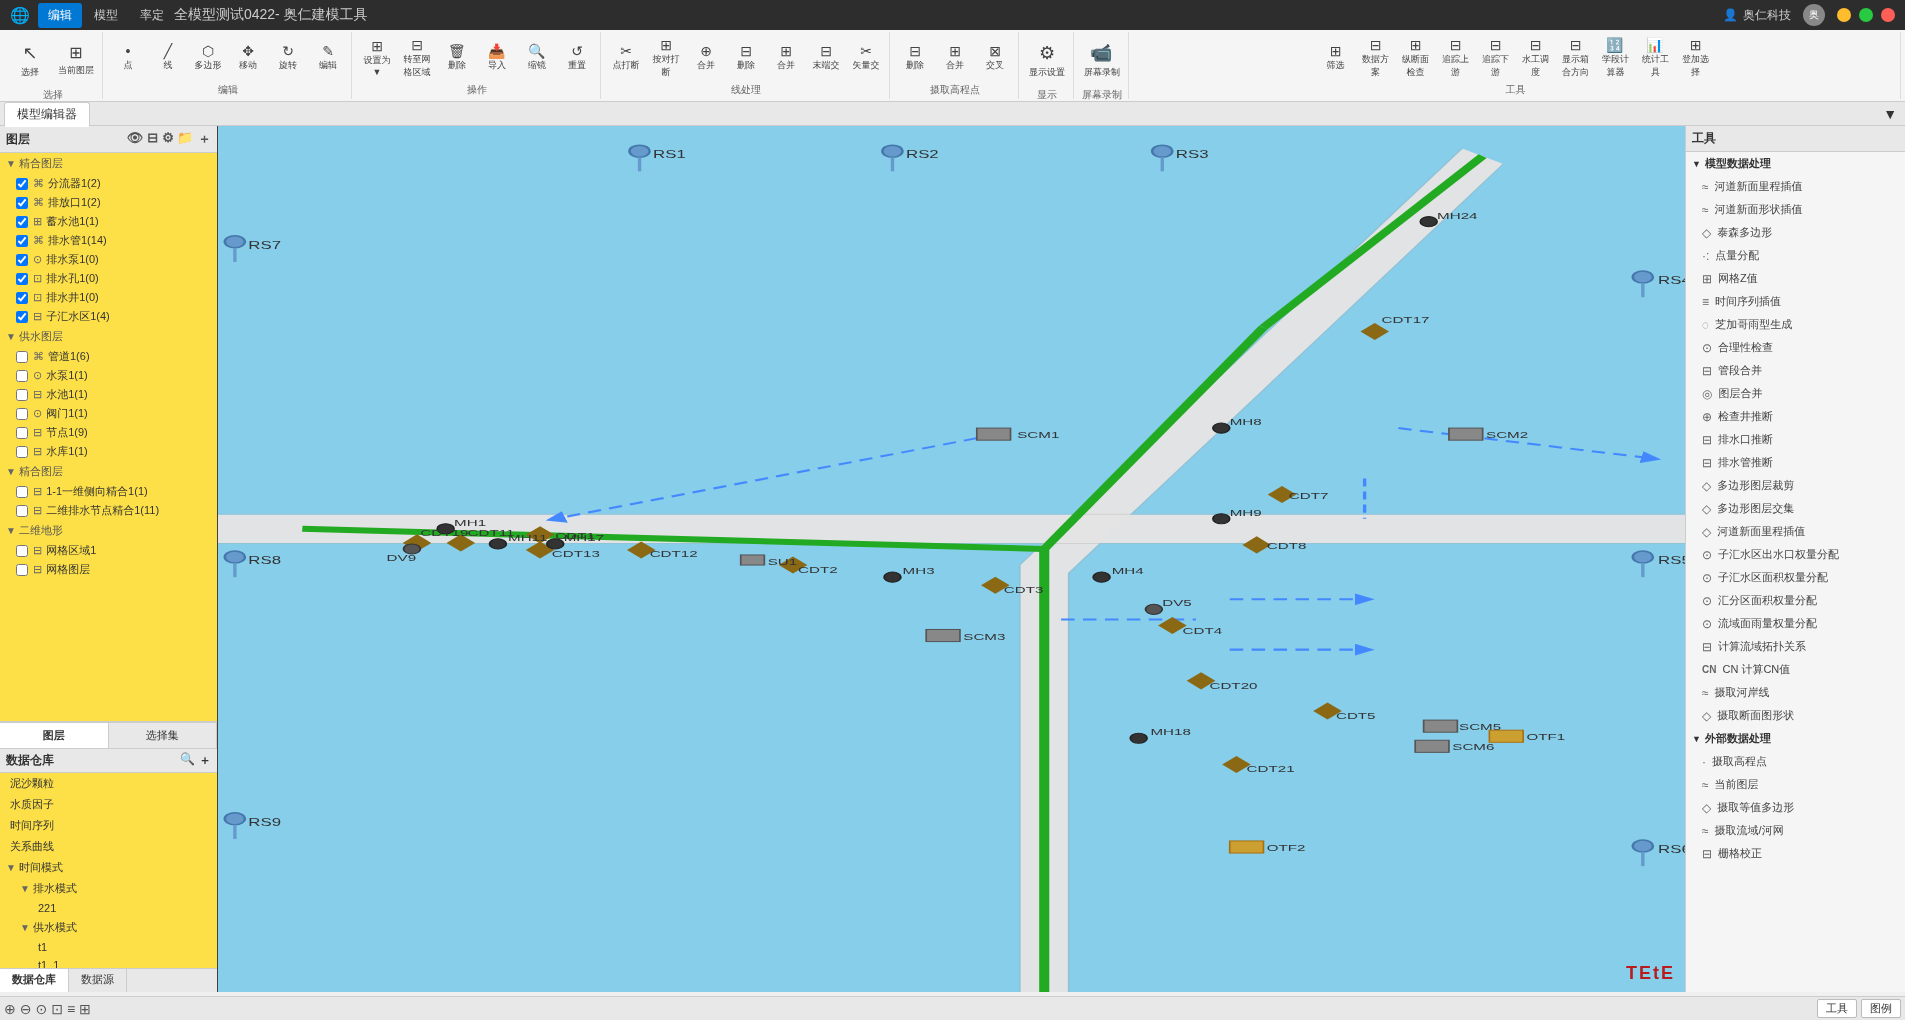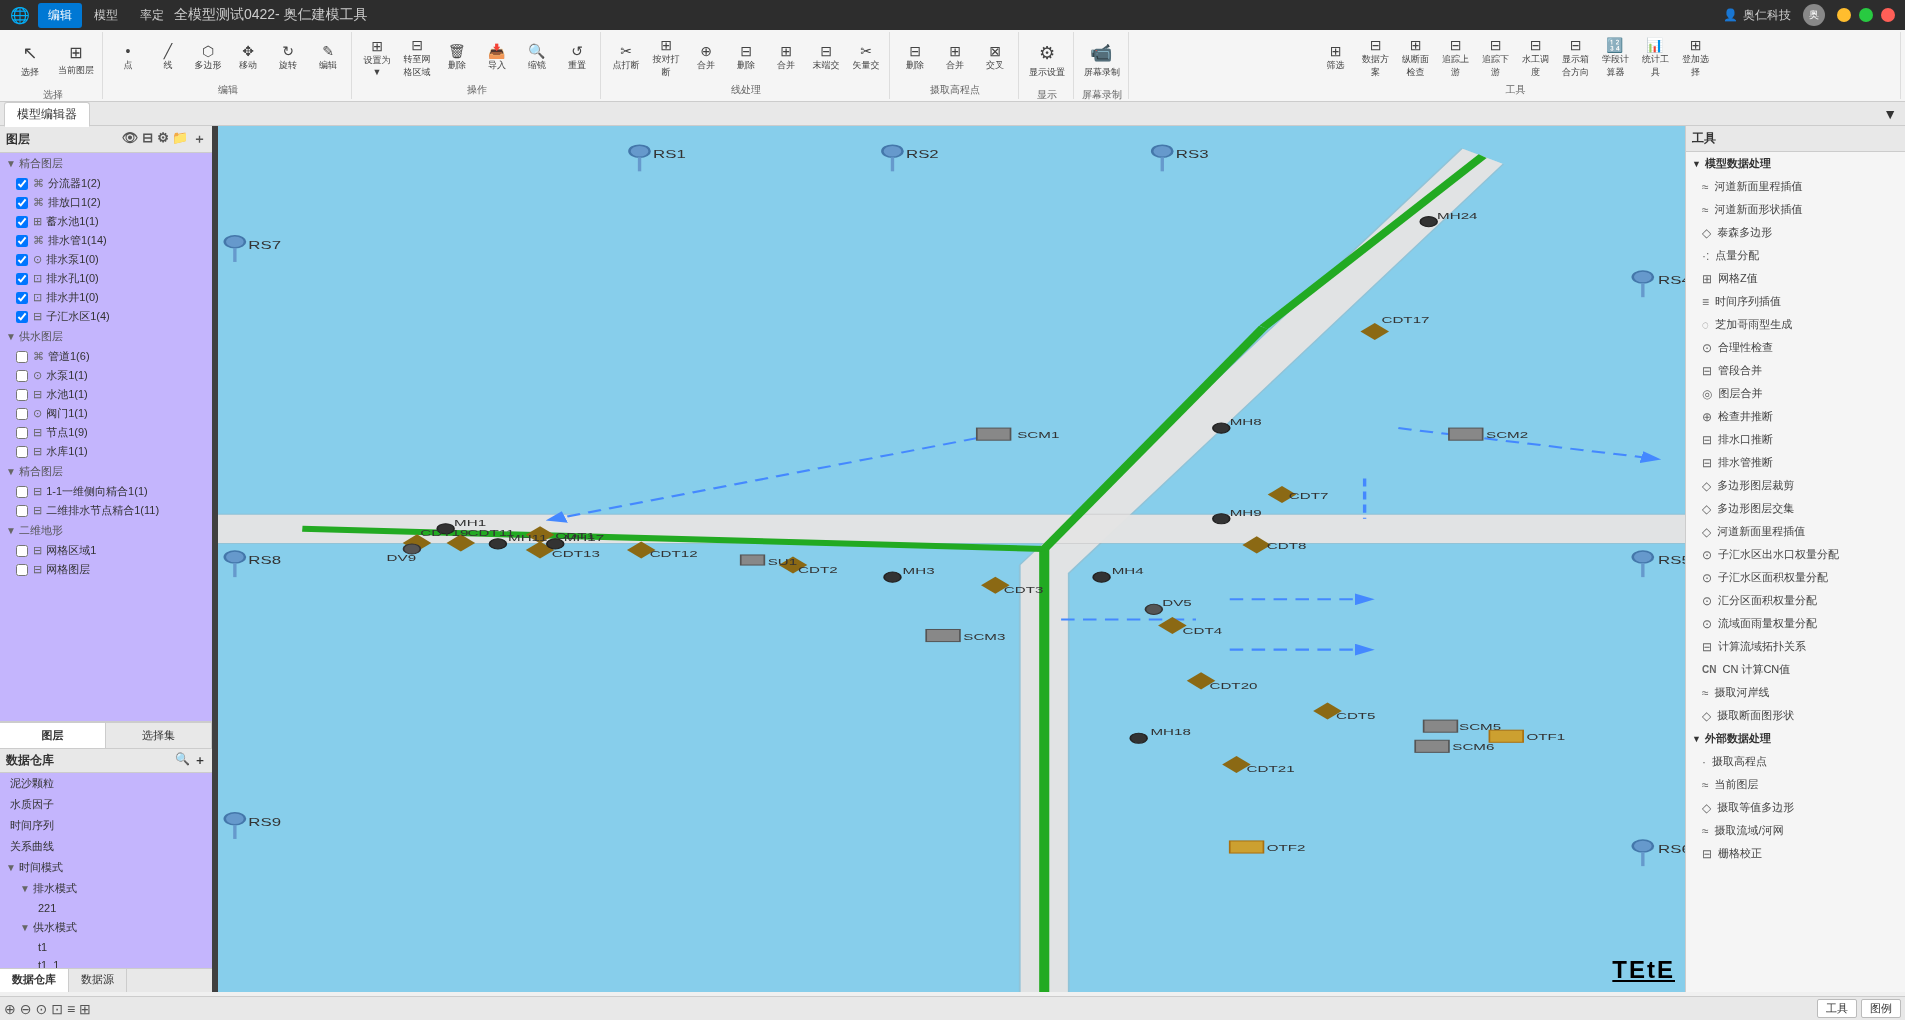--- a/index.html
+++ b/index.html
@@ -30,21 +30,21 @@
 
     
     #tabbar { display: flex; align-items: center; height: 24px; background: #e8e8e8; border-bottom: 1px solid #ccc; padding: 0 4px; }
     .tab-item { padding: 3px 12px; cursor: pointer; border: 1px solid #ccc; border-bottom: none; background: #f0f0f0; border-radius: 3px 3px 0 0; font-size: 12px; margin-right: 2px; }
     .tab-item.active { background: white; border-bottom: 1px solid white; margin-bottom: -1px; z-index: 1; }
 
     
     #main { display: flex; height: calc(1020px - 30px - 28px - 72px - 24px); }
 
     
-    #left-panel { width: 218px; display: flex; flex-direction: column; background: #c4b5fd; border-right: 6px solid #404040; }
+    #left-panel { width: 218px; display: flex; flex-direction: column; background: #fde047; border-right: 1px solid #404040; }
     #layers-panel { flex: 1; overflow-y: auto; border-bottom: 1px solid #ccc; }
     #layers-header { display: flex; align-items: center; justify-content: space-between; padding: 4px 6px; background: #e8e8e8; border-bottom: 1px solid #ccc; font-size: 12px; font-weight: bold; }
     #layers-header-icons { display: flex; gap: 4px; }
     #layers-header-icons span { cursor: pointer; font-size: 13px; color: #555; }
     .layer-group { }
     .layer-group-title { display: flex; align-items: center; padding: 3px 6px; font-size: 11px; color: #555; cursor: pointer; }
     .layer-item { display: flex; align-items: center; padding: 2px 6px 2px 16px; font-size: 11px; cursor: pointer; }
     .layer-item input[type=checkbox] { margin-right: 5px; width: 12px; height: 12px; }
     .layer-item .layer-icon { margin-right: 4px; font-size: 11px; color: #666; }
 
@@ -85,21 +85,21 @@
     ::-webkit-scrollbar-track { background: #f1f1f1; }
     ::-webkit-scrollbar-thumb { background: #bbb; border-radius: 3px; }
 
     .expand-arrow { font-size: 10px; margin-right: 3px; color: #666; }
 
     #bottom-bar { position: absolute; bottom: 0; left: 0; right: 0; height: 24px; background: #e8e8e8; border-top: 1px solid #ccc; display: flex; align-items: center; padding: 0 4px; gap: 4px; font-size: 11px; z-index: 10; }
     #bottom-bar .bb-btn { cursor: pointer; padding: 1px 8px; border: 1px solid #bbb; background: white; border-radius: 2px; font-size: 11px; }
     #bottom-bar .bb-spacer { flex: 1; }
     #bottom-bar .bb-icon { cursor: pointer; font-size: 14px; color: #555; }
 
-    .tete-label { position: absolute; bottom: 8px; right: 10px; font-size: 24px; font-weight: bold; color: #000000; letter-spacing: 2px; text-decoration: underline; }
+    .tete-label { position: absolute; bottom: 8px; right: 10px; font-size: 18px; font-weight: bold; color: #b91c1c; letter-spacing: 2px; }
   </style>
 </head>
 <body>
 
 <div id="titlebar">
   <div style="display:flex;align-items:center;gap:8px;">
     <span style="font-size:16px;">🌐</span>
     <div style="display:flex;gap:2px;">
       <span class="menu-item active">编辑</span>
       <span class="menu-item">模型</span>

